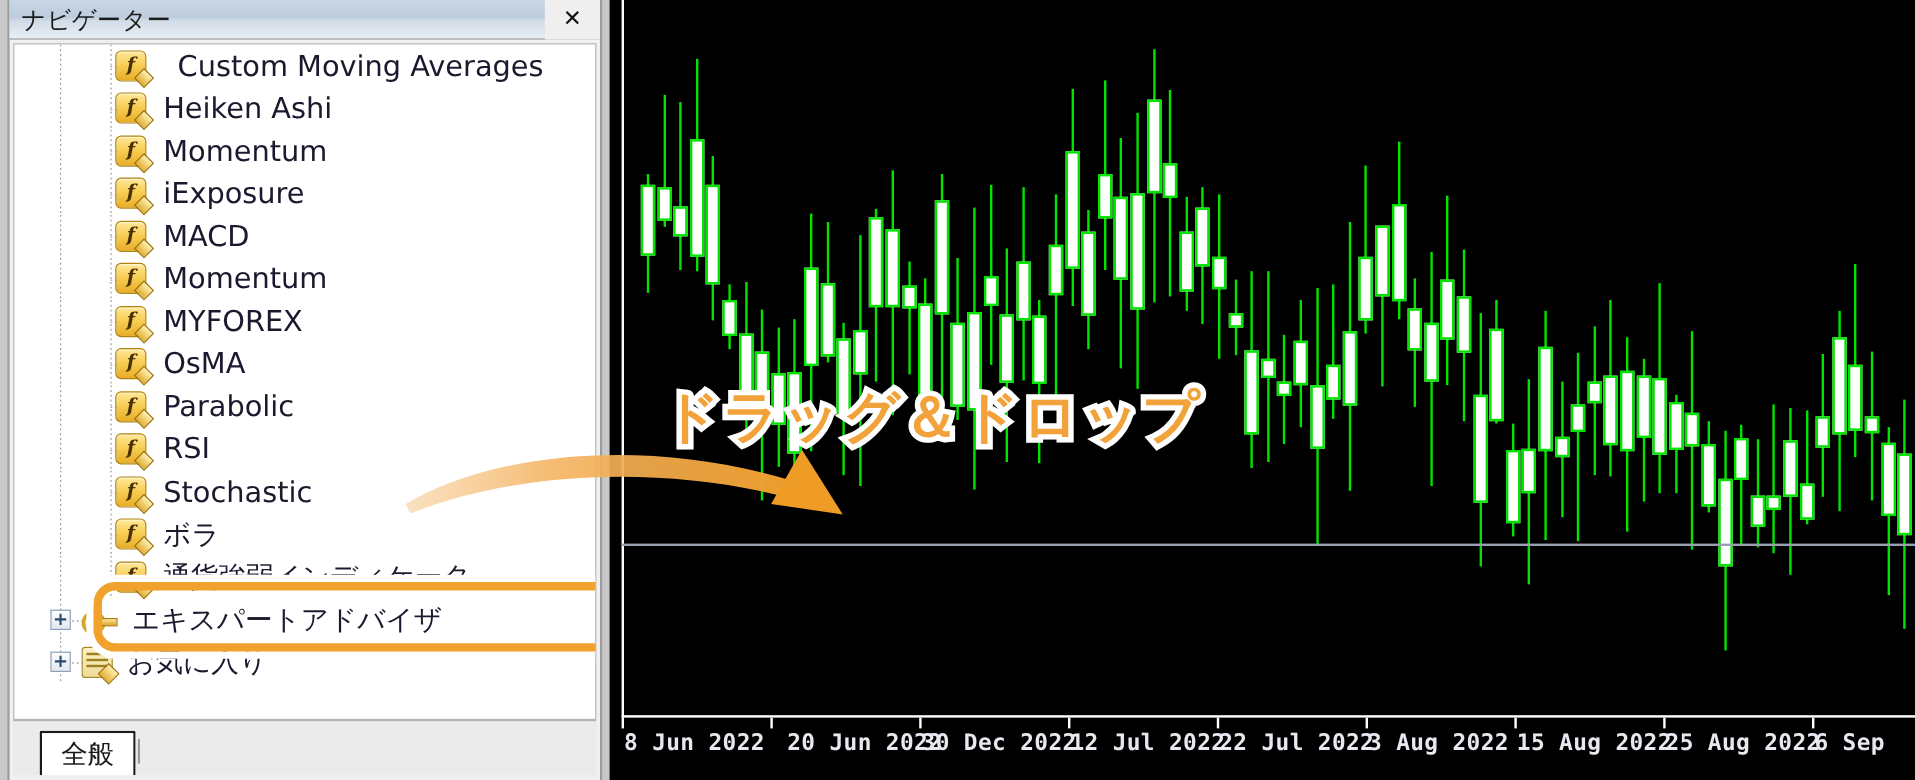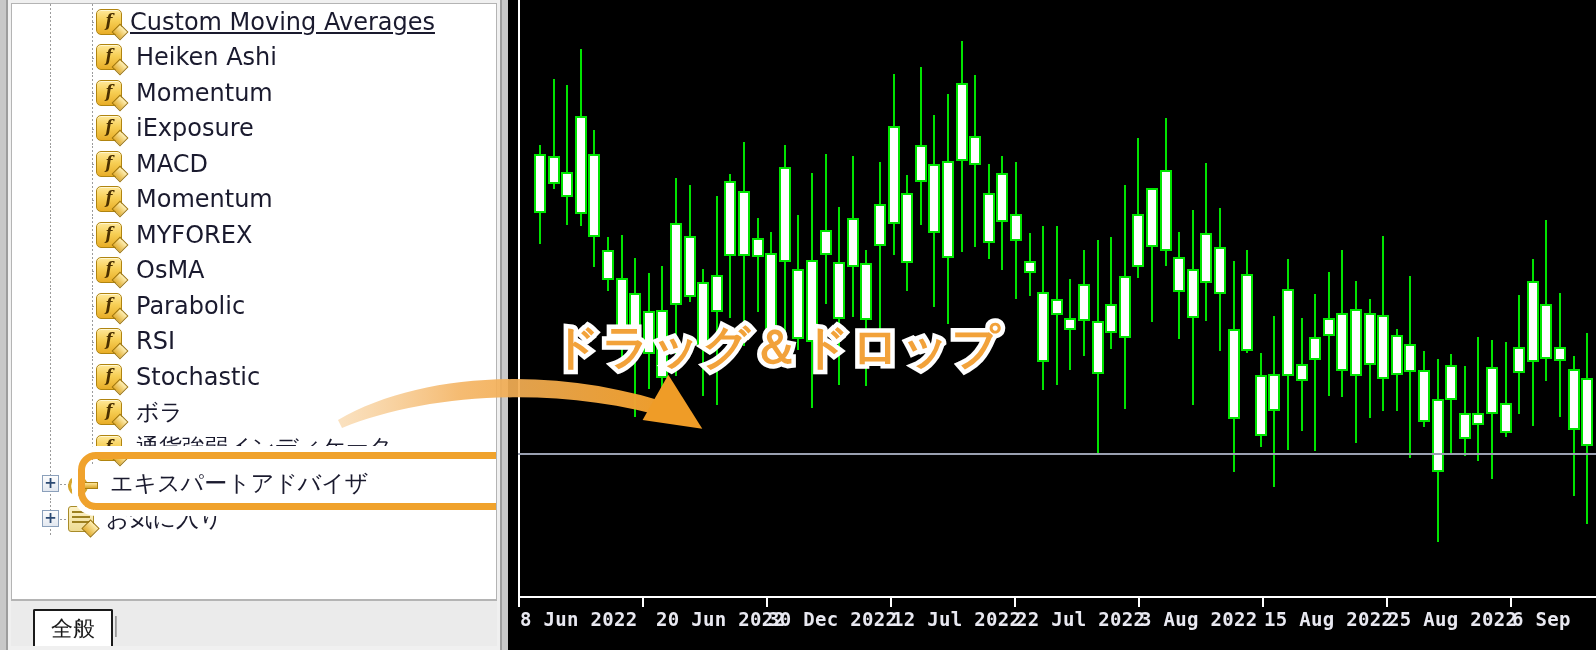--- a/index.html
+++ b/index.html
@@ -545,32 +545,37 @@
         <div class="xtick" style="left: 878px;"></div>
         <div class="xlabel" style="left: 880px;">25 Aug 2022</div>
         <div class="xtick" style="left: 1002px;"></div>
         <div class="xlabel" style="left: 1004px;">6 Sep</div>
       </div>
   </div>
 
   <div id="nav-panel">
     <div id="nav-inner">
 
+      <div id="nav-titlebar">
+        <span id="nav-title">ナビゲーター</span>
+        <span id="nav-title-fill"></span>
+        <span id="nav-close">✕</span>
+      </div>
 
       <div id="nav-tree">
         <div id="tree-rows">
             <div class="tree-row" style="padding-left: 84px;">
               <div class="guide" style="left: 38px;"></div>
               <div class="guide" style="left: 80px;"></div>
               <div class="dash" style="left: 80px; top: 18px;"></div>
               <span class="ind-icon">
                 <i>f</i>
                 <b></b>
               </span>
-              <span class="row-label" style="margin-left: 8px; text-decoration: underline;">Custom Moving Averages</span>
+              <span class="row-label" style="margin-left: 26px;">Custom Moving Averages</span>
             </div>
             <div class="tree-row" style="padding-left: 84px;">
               <div class="guide" style="left: 38px;"></div>
               <div class="guide" style="left: 80px;"></div>
               <div class="dash" style="left: 80px; top: 18px;"></div>
               <span class="ind-icon">
                 <i>f</i>
                 <b></b>
               </span>
               <span class="row-label" style="margin-left: 14px;">Heiken Ashi</span>

